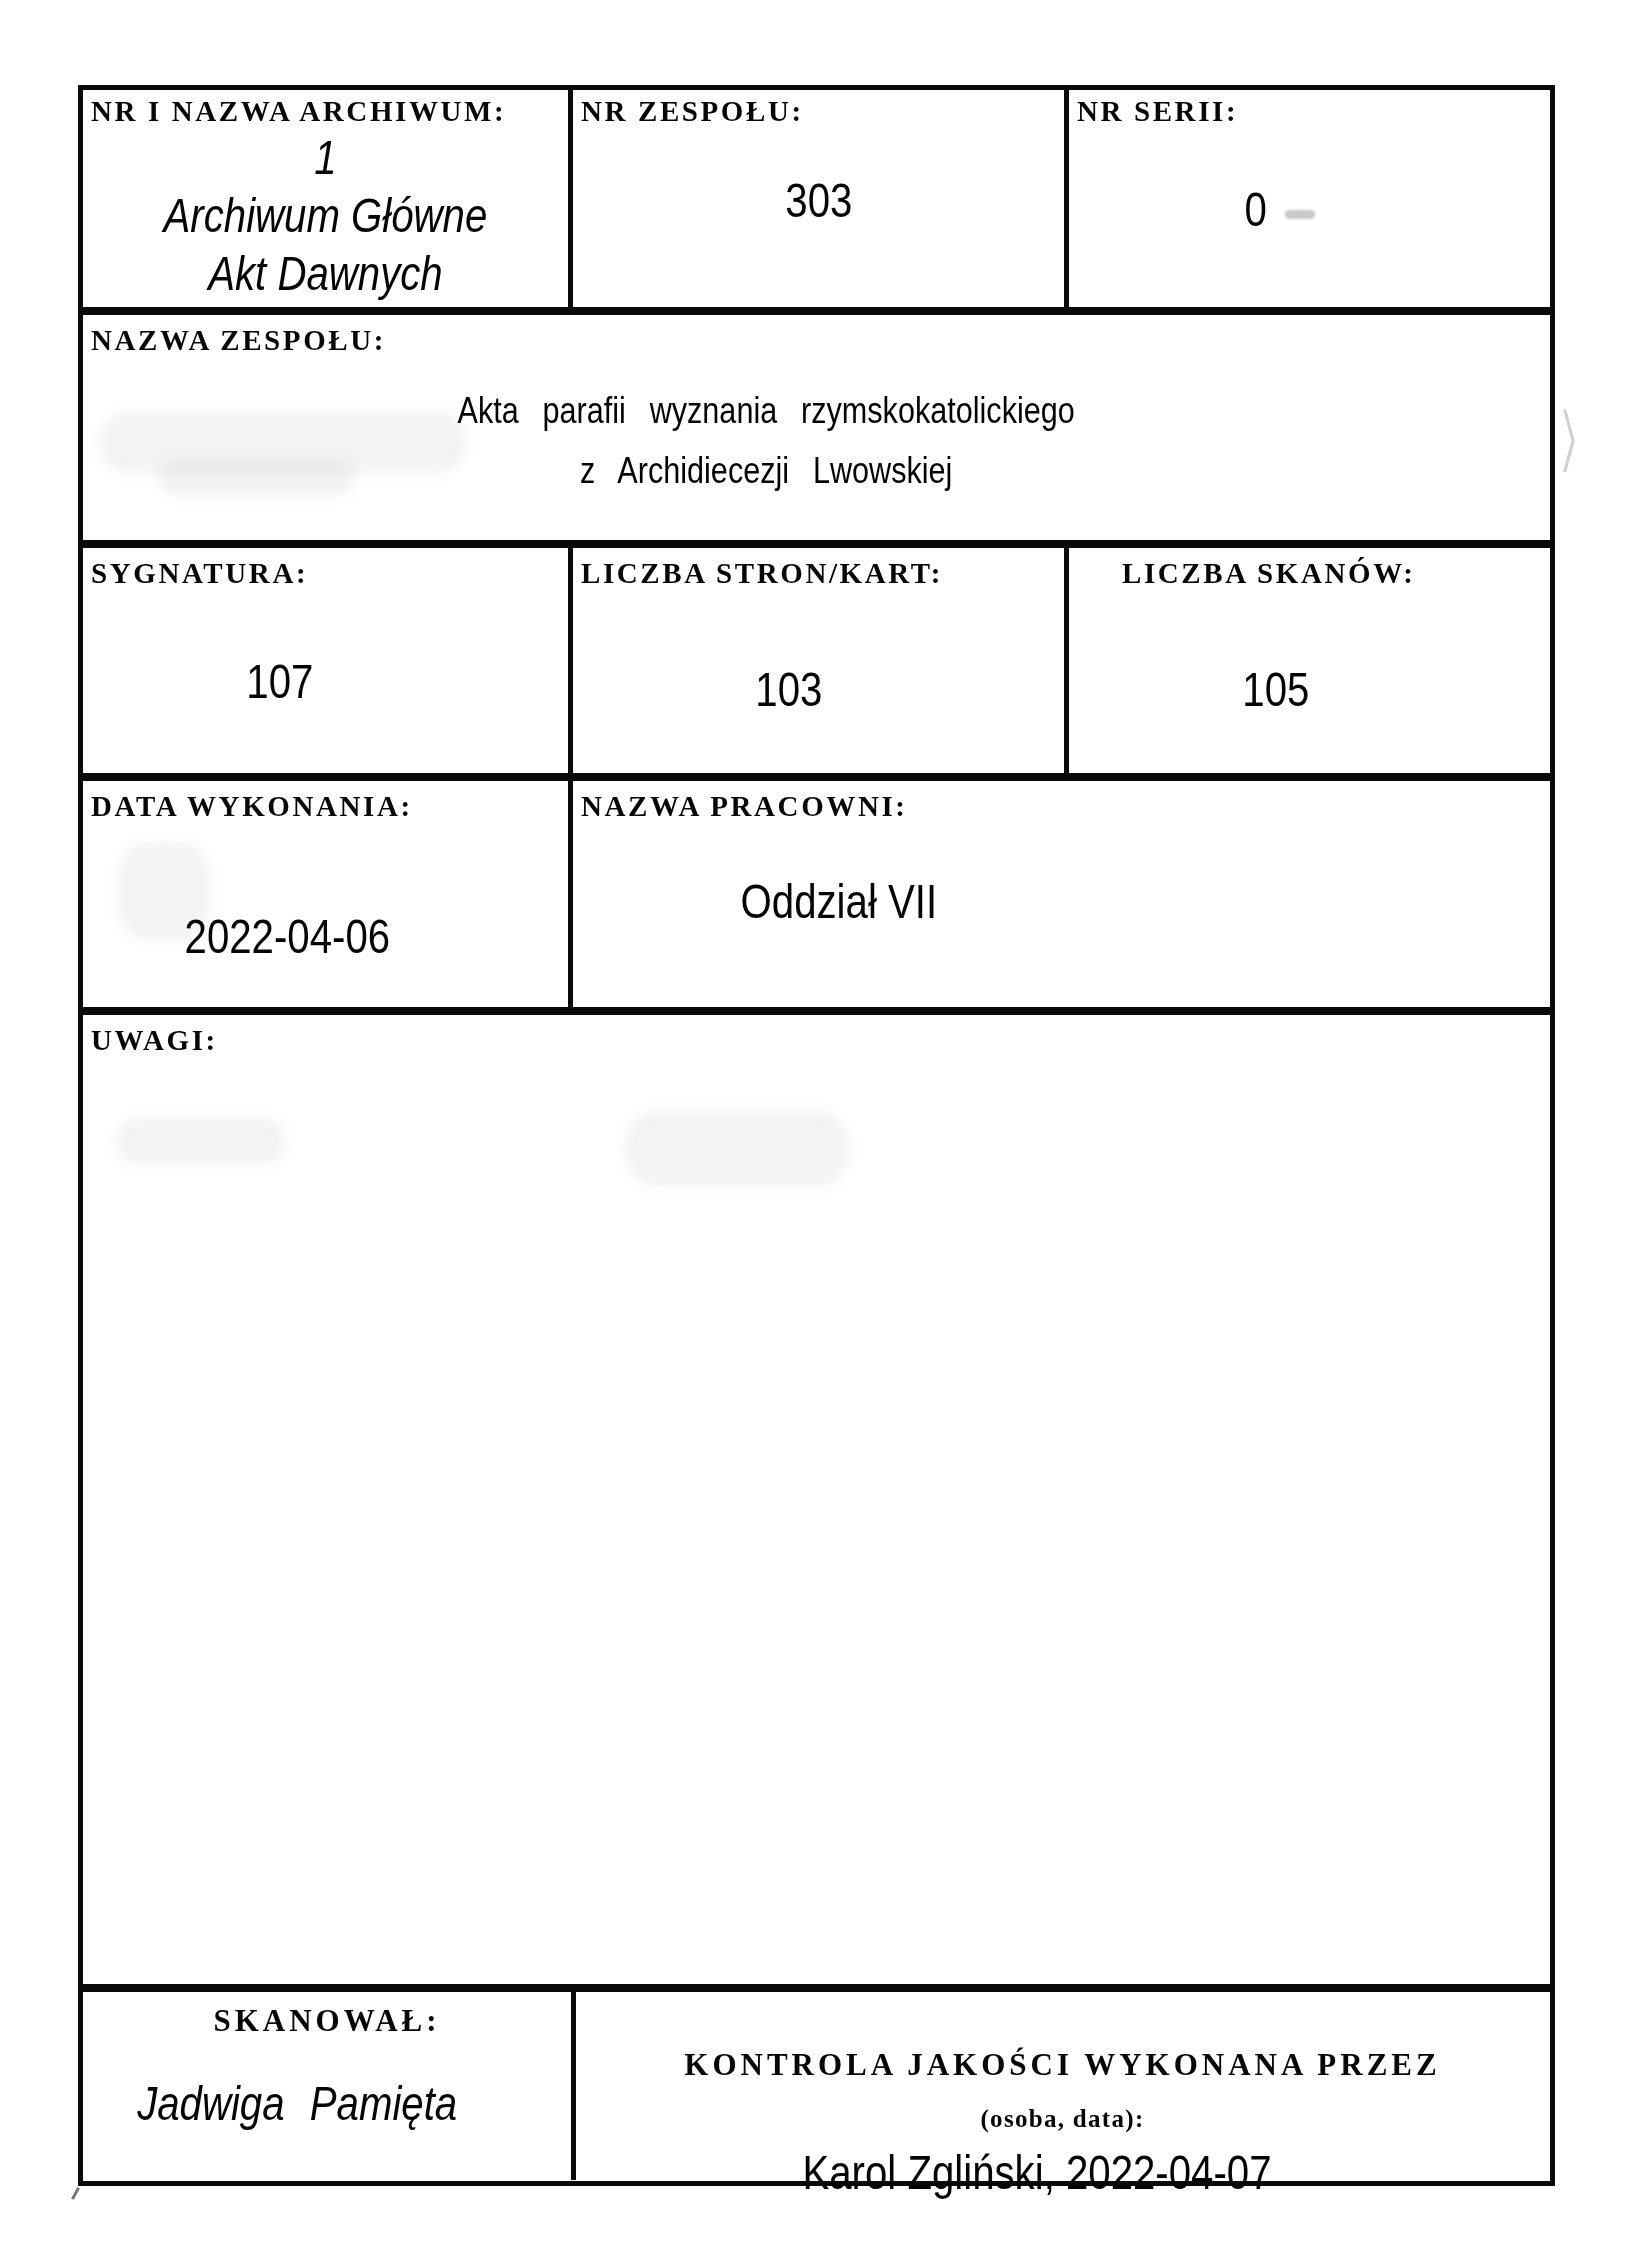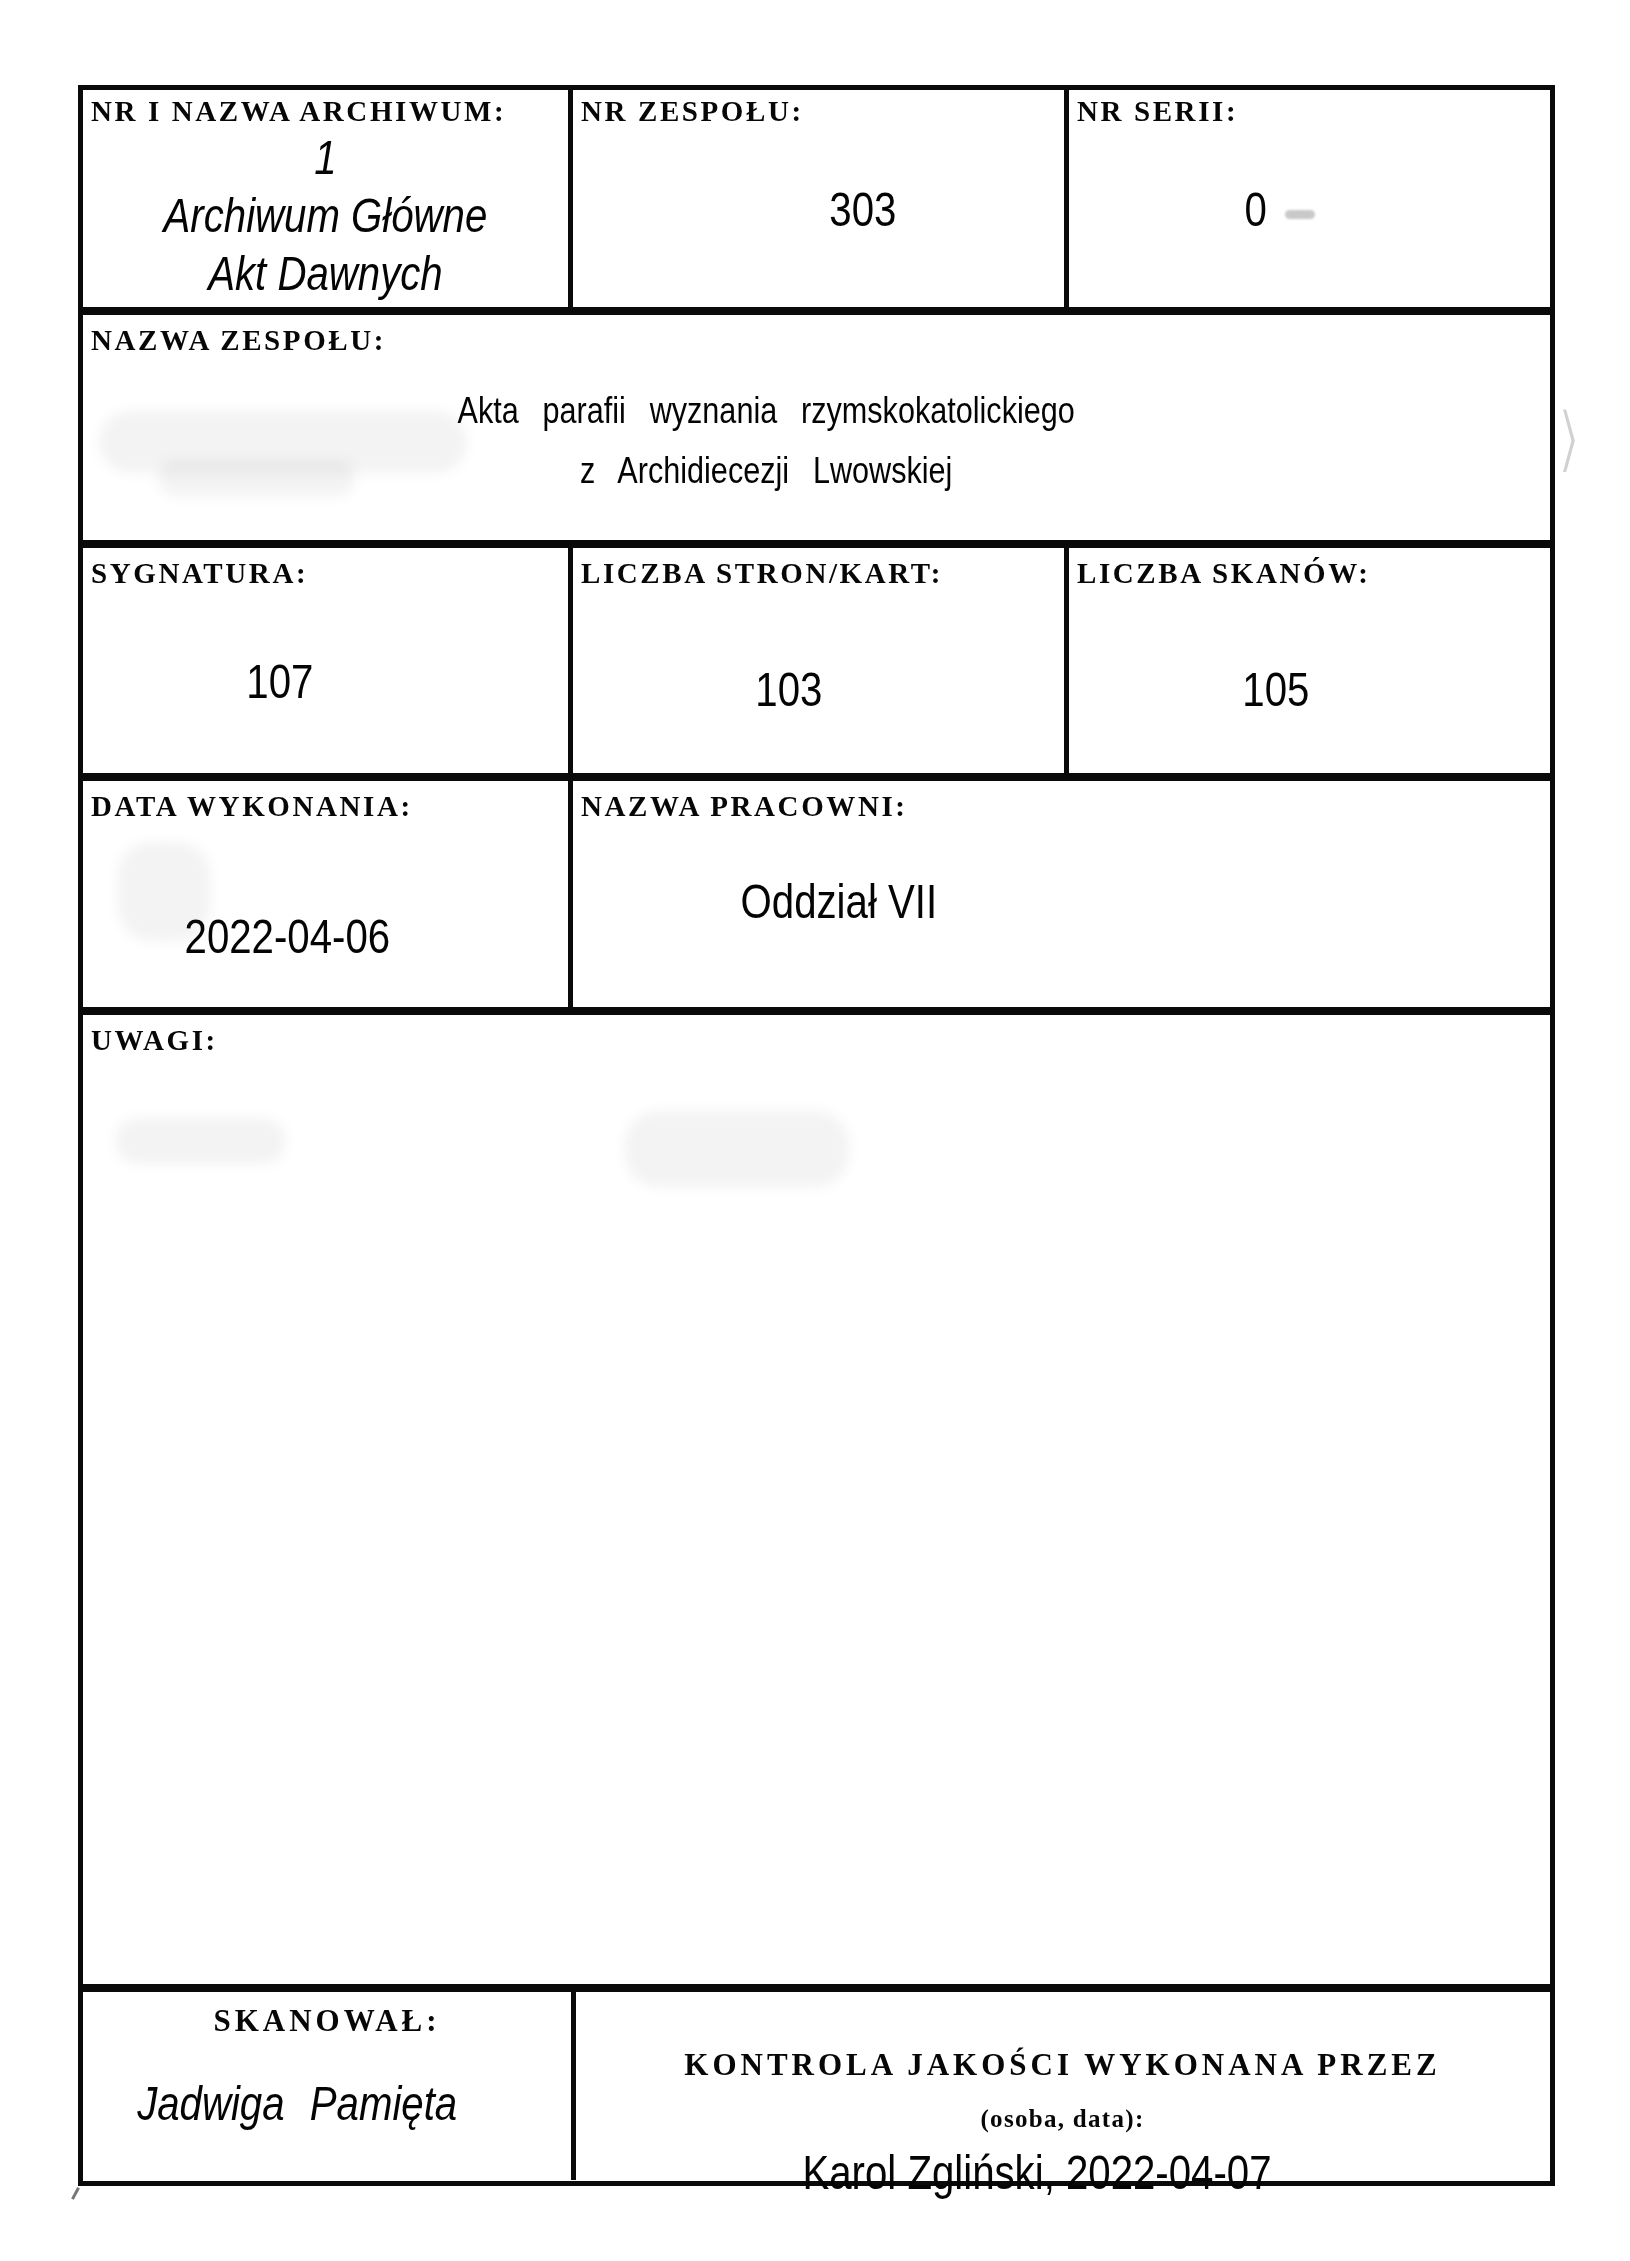--- a/index.html
+++ b/index.html
@@ -90,21 +90,21 @@
         <div class="vinner">
           <div>1</div>
           <div>Archiwum Główne</div>
           <div>Akt Dawnych</div>
         </div>
       </div>
     </div>
 
     <div class="cell" style="left:490px;top:0;width:491px;height:221px;">
       <span class="lbl">NR ZESPOŁU:</span>
-      <div class="val" style="top:90px;padding-left:44px;">
+      <div class="val" style="top:81px;">
         <span class="vinner">303</span>
       </div>
     </div>
 
     <div class="cell" style="left:986px;top:0;width:480px;height:221px;">
       <span class="lbl">NR SERII:</span>
       <div class="val" style="top:90px;transform:translateX(-53px);">
         <span class="vinner">0</span>
       </div>
     </div>
@@ -126,21 +126,21 @@
       </div>
     </div>
 
     <div class="cell" style="left:490px;top:462px;width:491px;height:221px;">
       <span class="lbl">LICZBA STRON/KART:</span>
       <div class="val" style="top:108px;transform:translateX(-30px);">
         <span class="vinner">103</span>
       </div>
     </div>
 
-    <div class="cell" style="left:986px;top:462px;width:480px;height:221px;">
+    <div class="cell" style="left:986px;top:462px;width:480px;height:221px;padding-left:45px;">
       <span class="lbl">LICZBA SKANÓW:</span>
       <div class="val" style="top:108px;transform:translateX(-33px);">
         <span class="vinner">105</span>
       </div>
     </div>
 
     <div class="cell" style="left:0;top:695px;width:485px;height:222px;">
       <span class="lbl">DATA WYKONANIA:</span>
       <div class="val" style="top:122px;transform:translateX(-38px);">
         <span class="vinner">2022-04-06</span>

